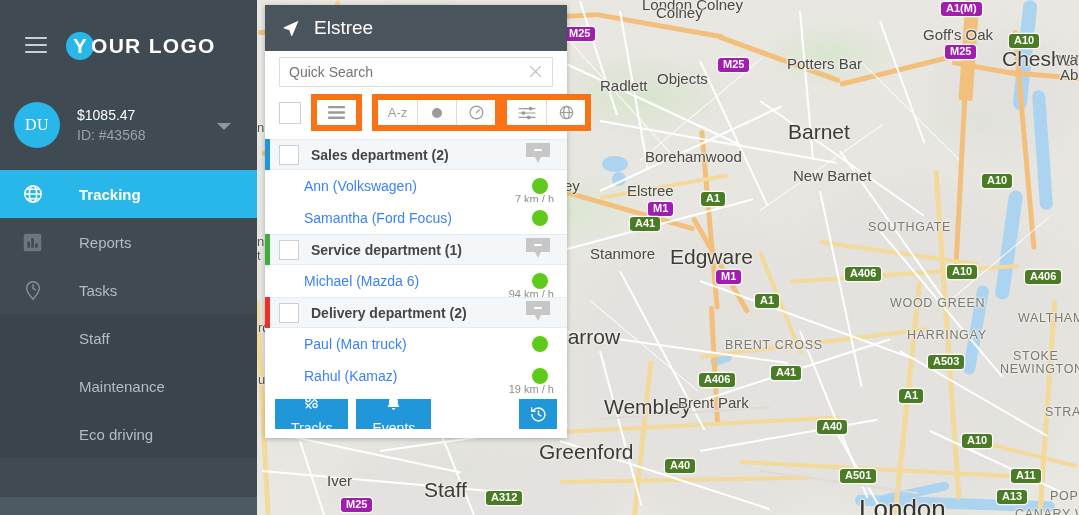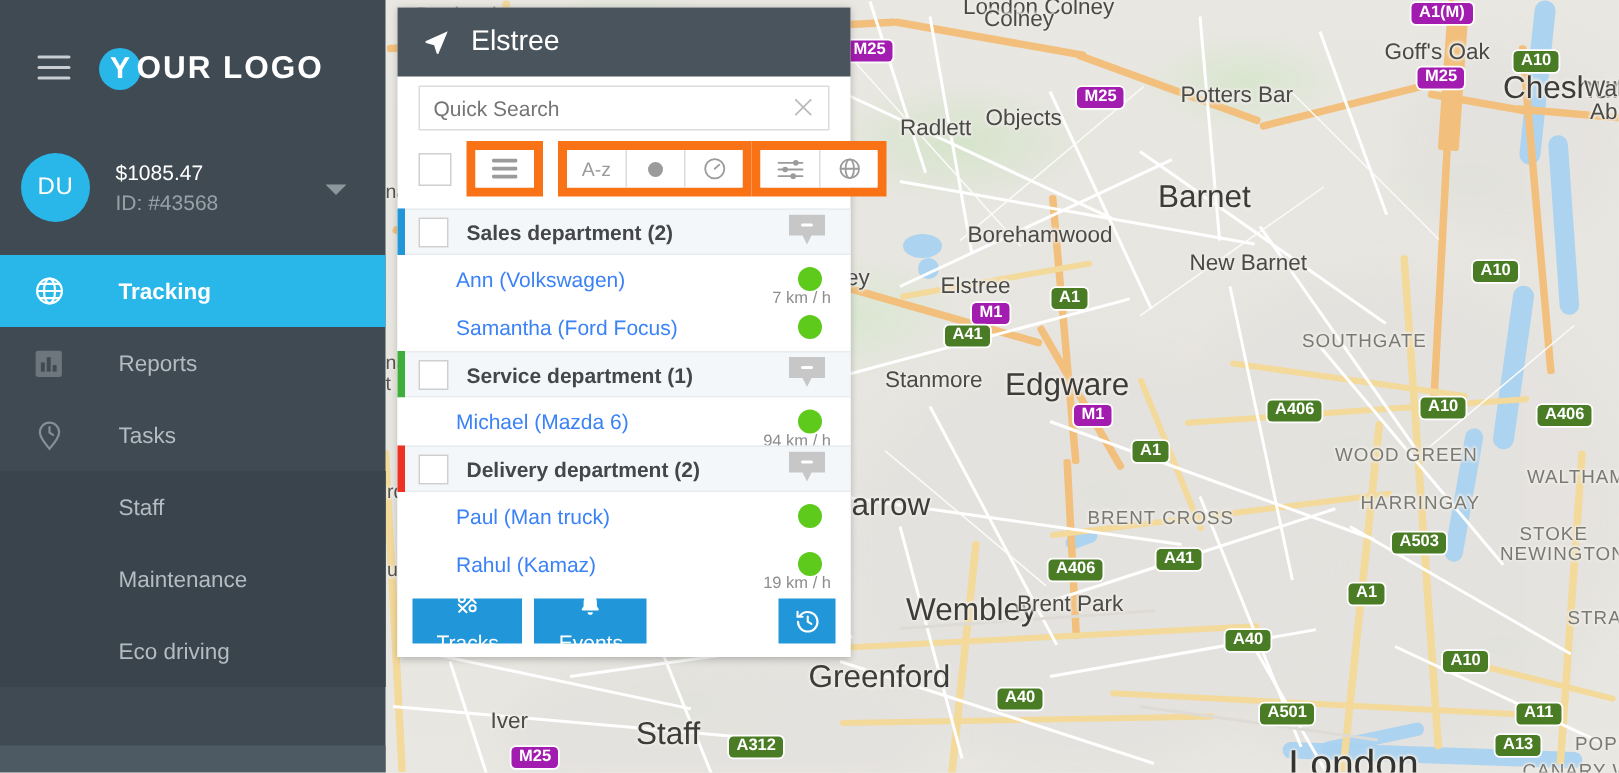--- a/index.html
+++ b/index.html
@@ -107,20 +107,21 @@
   .sb-user {
     height: 66px; position: relative;
     display: flex; align-items: center; padding-left: 14px;
   }
   .avatar {
     width: 46px; height: 46px; border-radius: 50%;
     background: #29b6e8; color: #fff;
     display: flex; align-items: center; justify-content: center;
     font-size: 16px; letter-spacing: .5px;
     flex: none;
+    font-family: Liberation Serif, serif;
   }
   .user-meta { margin-left: 17px; line-height: 1.45; }
   .user-balance { color: #ffffff; font-size: 14px; }
   .user-id { color: #97a1a8; font-size: 14px; }
   .caret-dn {
     position: absolute; right: 26px; top: 31px;
     width: 0; height: 0;
     border-left: 7px solid transparent; border-right: 7px solid transparent;
     border-top: 7px solid #8d979e;
   }
@@ -327,21 +328,21 @@
         <div class="plc med" style="left: 642px; top: -4px;">London Colney</div>
         <div class="plc med" style="left: 656px; top: 4px;">Colney</div>
         <div class="plc med" style="left: 787px; top: 55px;">Potters Bar</div>
         <div class="plc med" style="left: 923px; top: 26px;">Goff's Oak</div>
         <div class="plc big" style="left: 1002px; top: 47px;">Cheshunt</div>
         <div class="plc med" style="left: 1056px; top: 51px;">Wal</div>
         <div class="plc med" style="left: 1060px; top: 66px;">Ab</div>
         <div class="plc med" style="left: 600px; top: 77px;">Radlett</div>
         <div class="plc med" style="left: 657px; top: 70px;">Objects</div>
         <div class="plc med" style="left: 645px; top: 148px;">Borehamwood</div>
-        <div class="plc big" style="left: 772px; top: 120px;">Barnet</div>
+        <div class="plc big" style="left: 788px; top: 120px;">Barnet</div>
         <div class="plc med" style="left: 793px; top: 167px;">New Barnet</div>
         <div class="plc med" style="left: 627px; top: 182px;">Elstree</div>
         <div class="plc med" style="left: 564px; top: 177px;">ey</div>
         <div class="plc med" style="left: 590px; top: 245px;">Stanmore</div>
         <div class="plc big" style="left: 670px; top: 245px;">Edgware</div>
         <div class="plc caps" style="left: 868px; top: 220px;">SOUTHGATE</div>
         <div class="plc caps" style="left: 890px; top: 296px;">WOOD GREEN</div>
         <div class="plc caps" style="left: 1018px; top: 311px;">WALTHAMSTOW</div>
         <div class="plc caps" style="left: 907px; top: 328px;">HARRINGAY</div>
         <div class="plc caps" style="left: 1013px; top: 349px;">STOKE</div>

